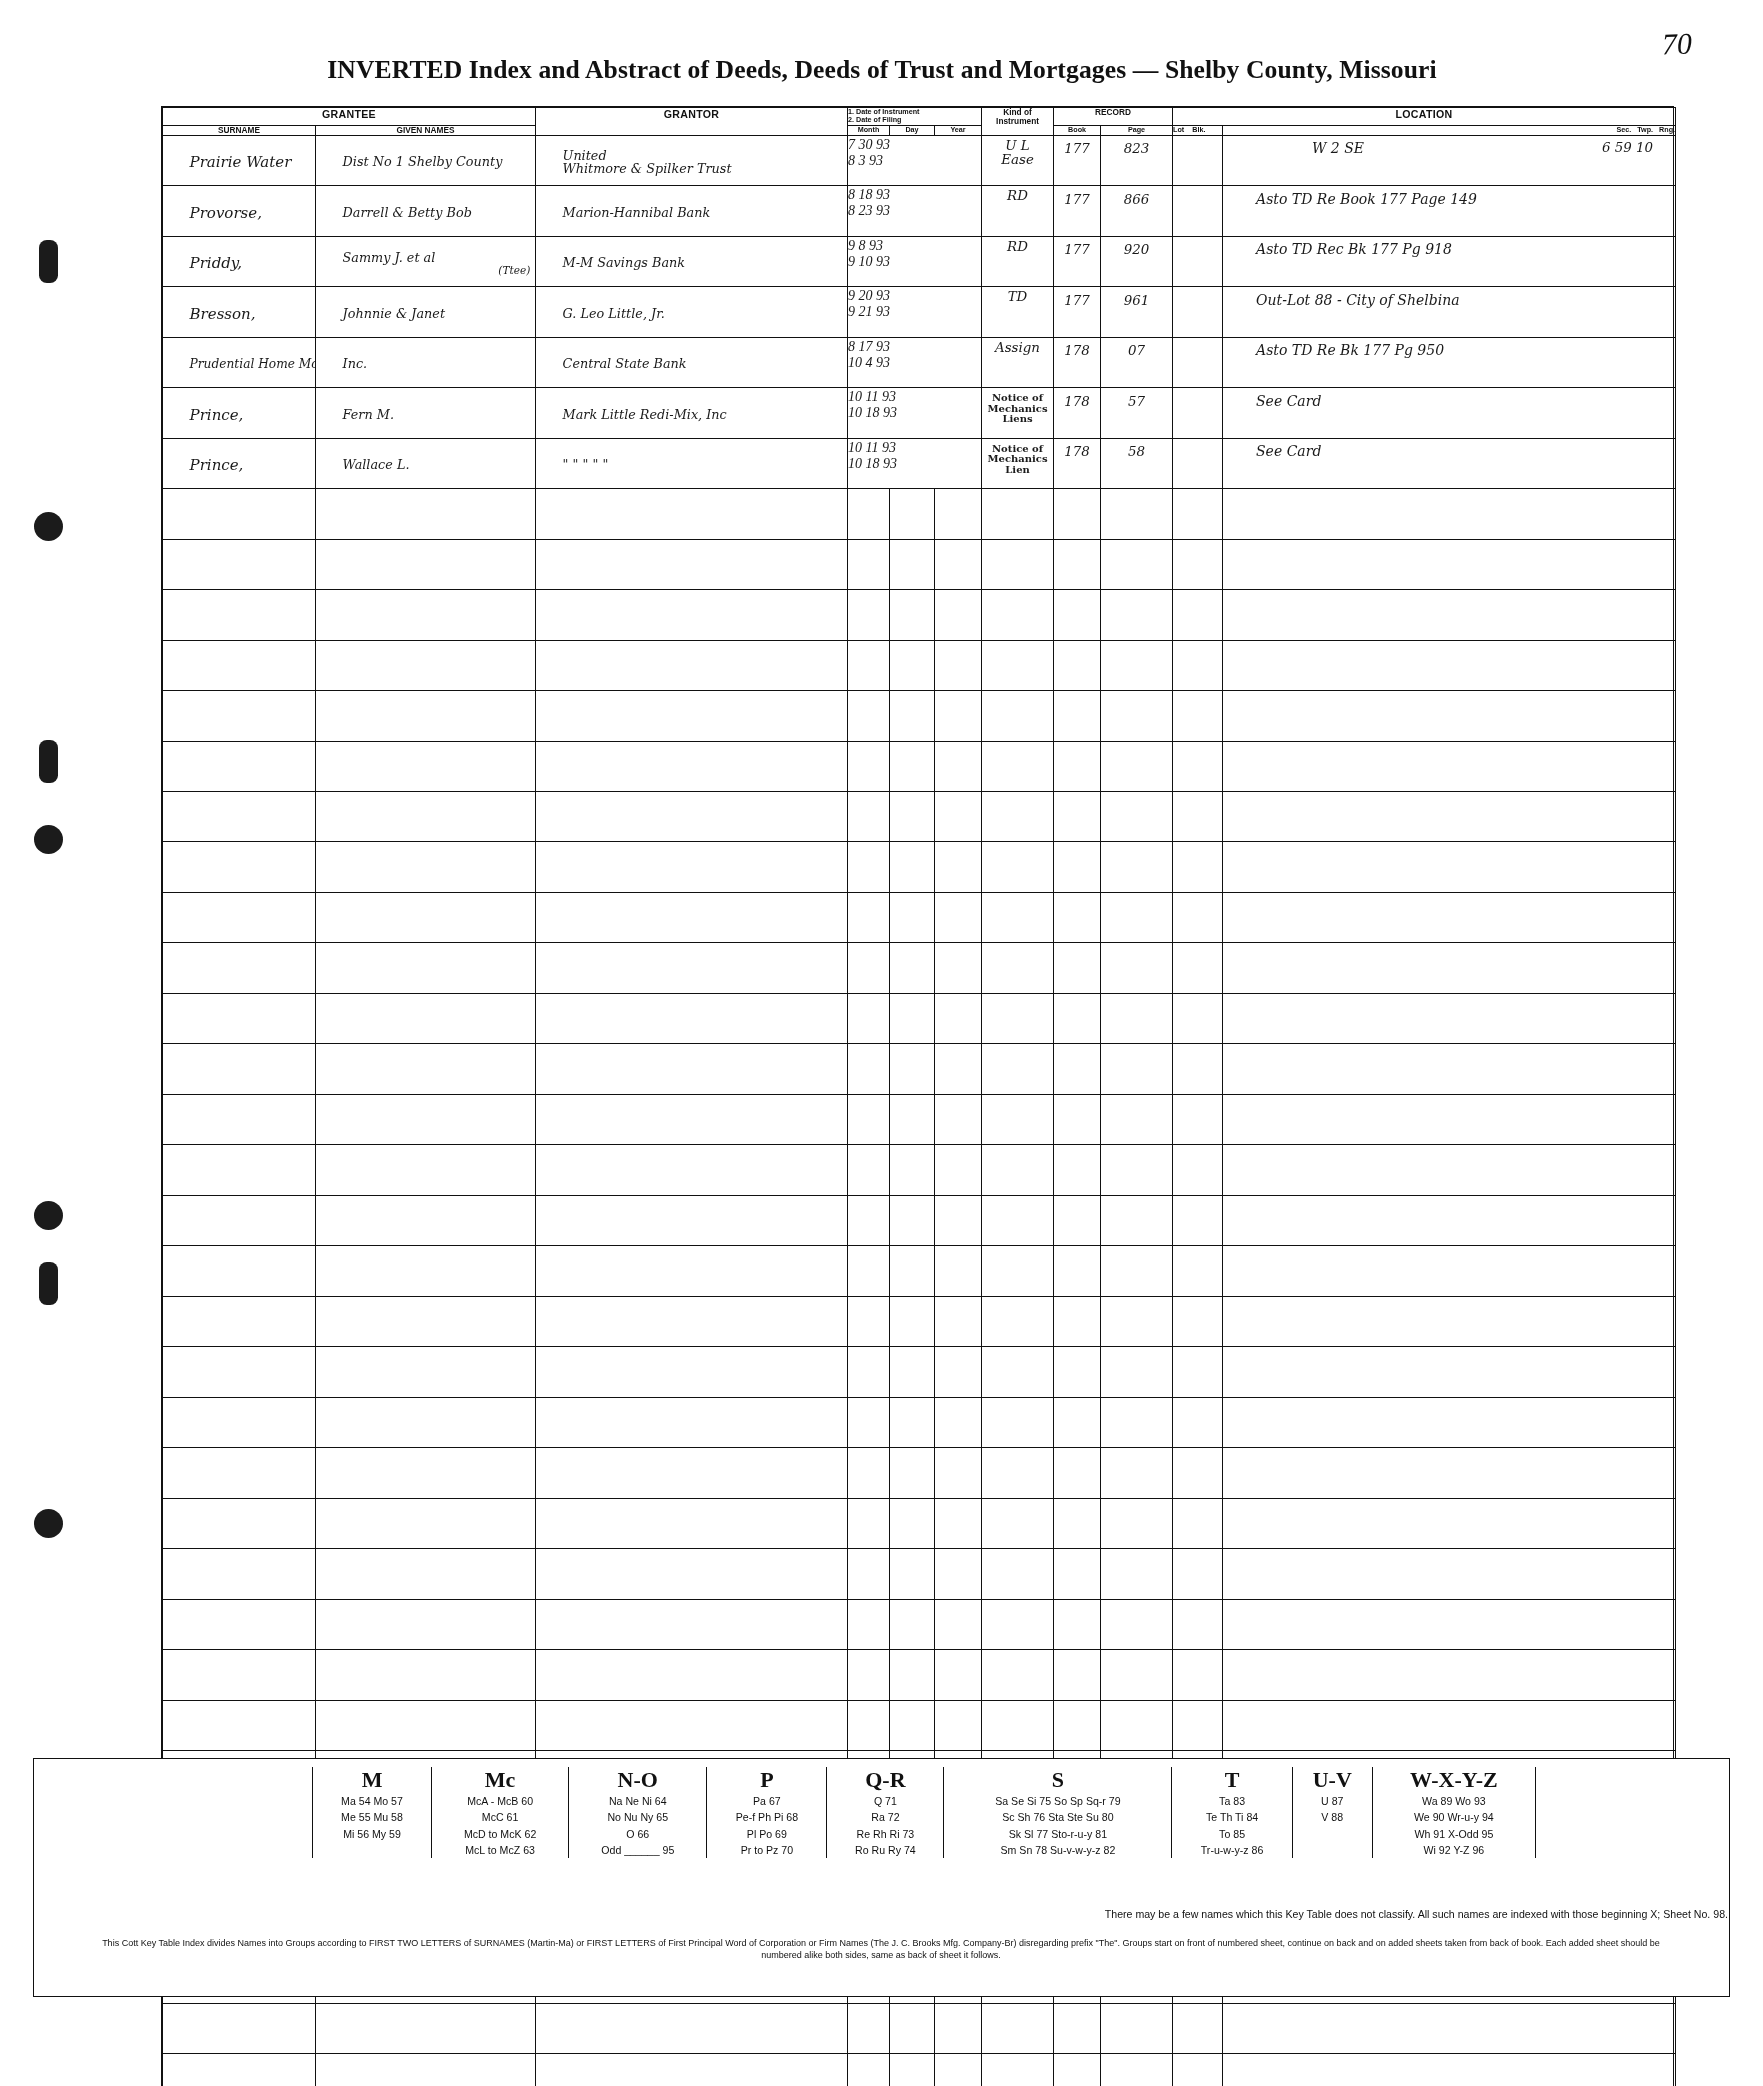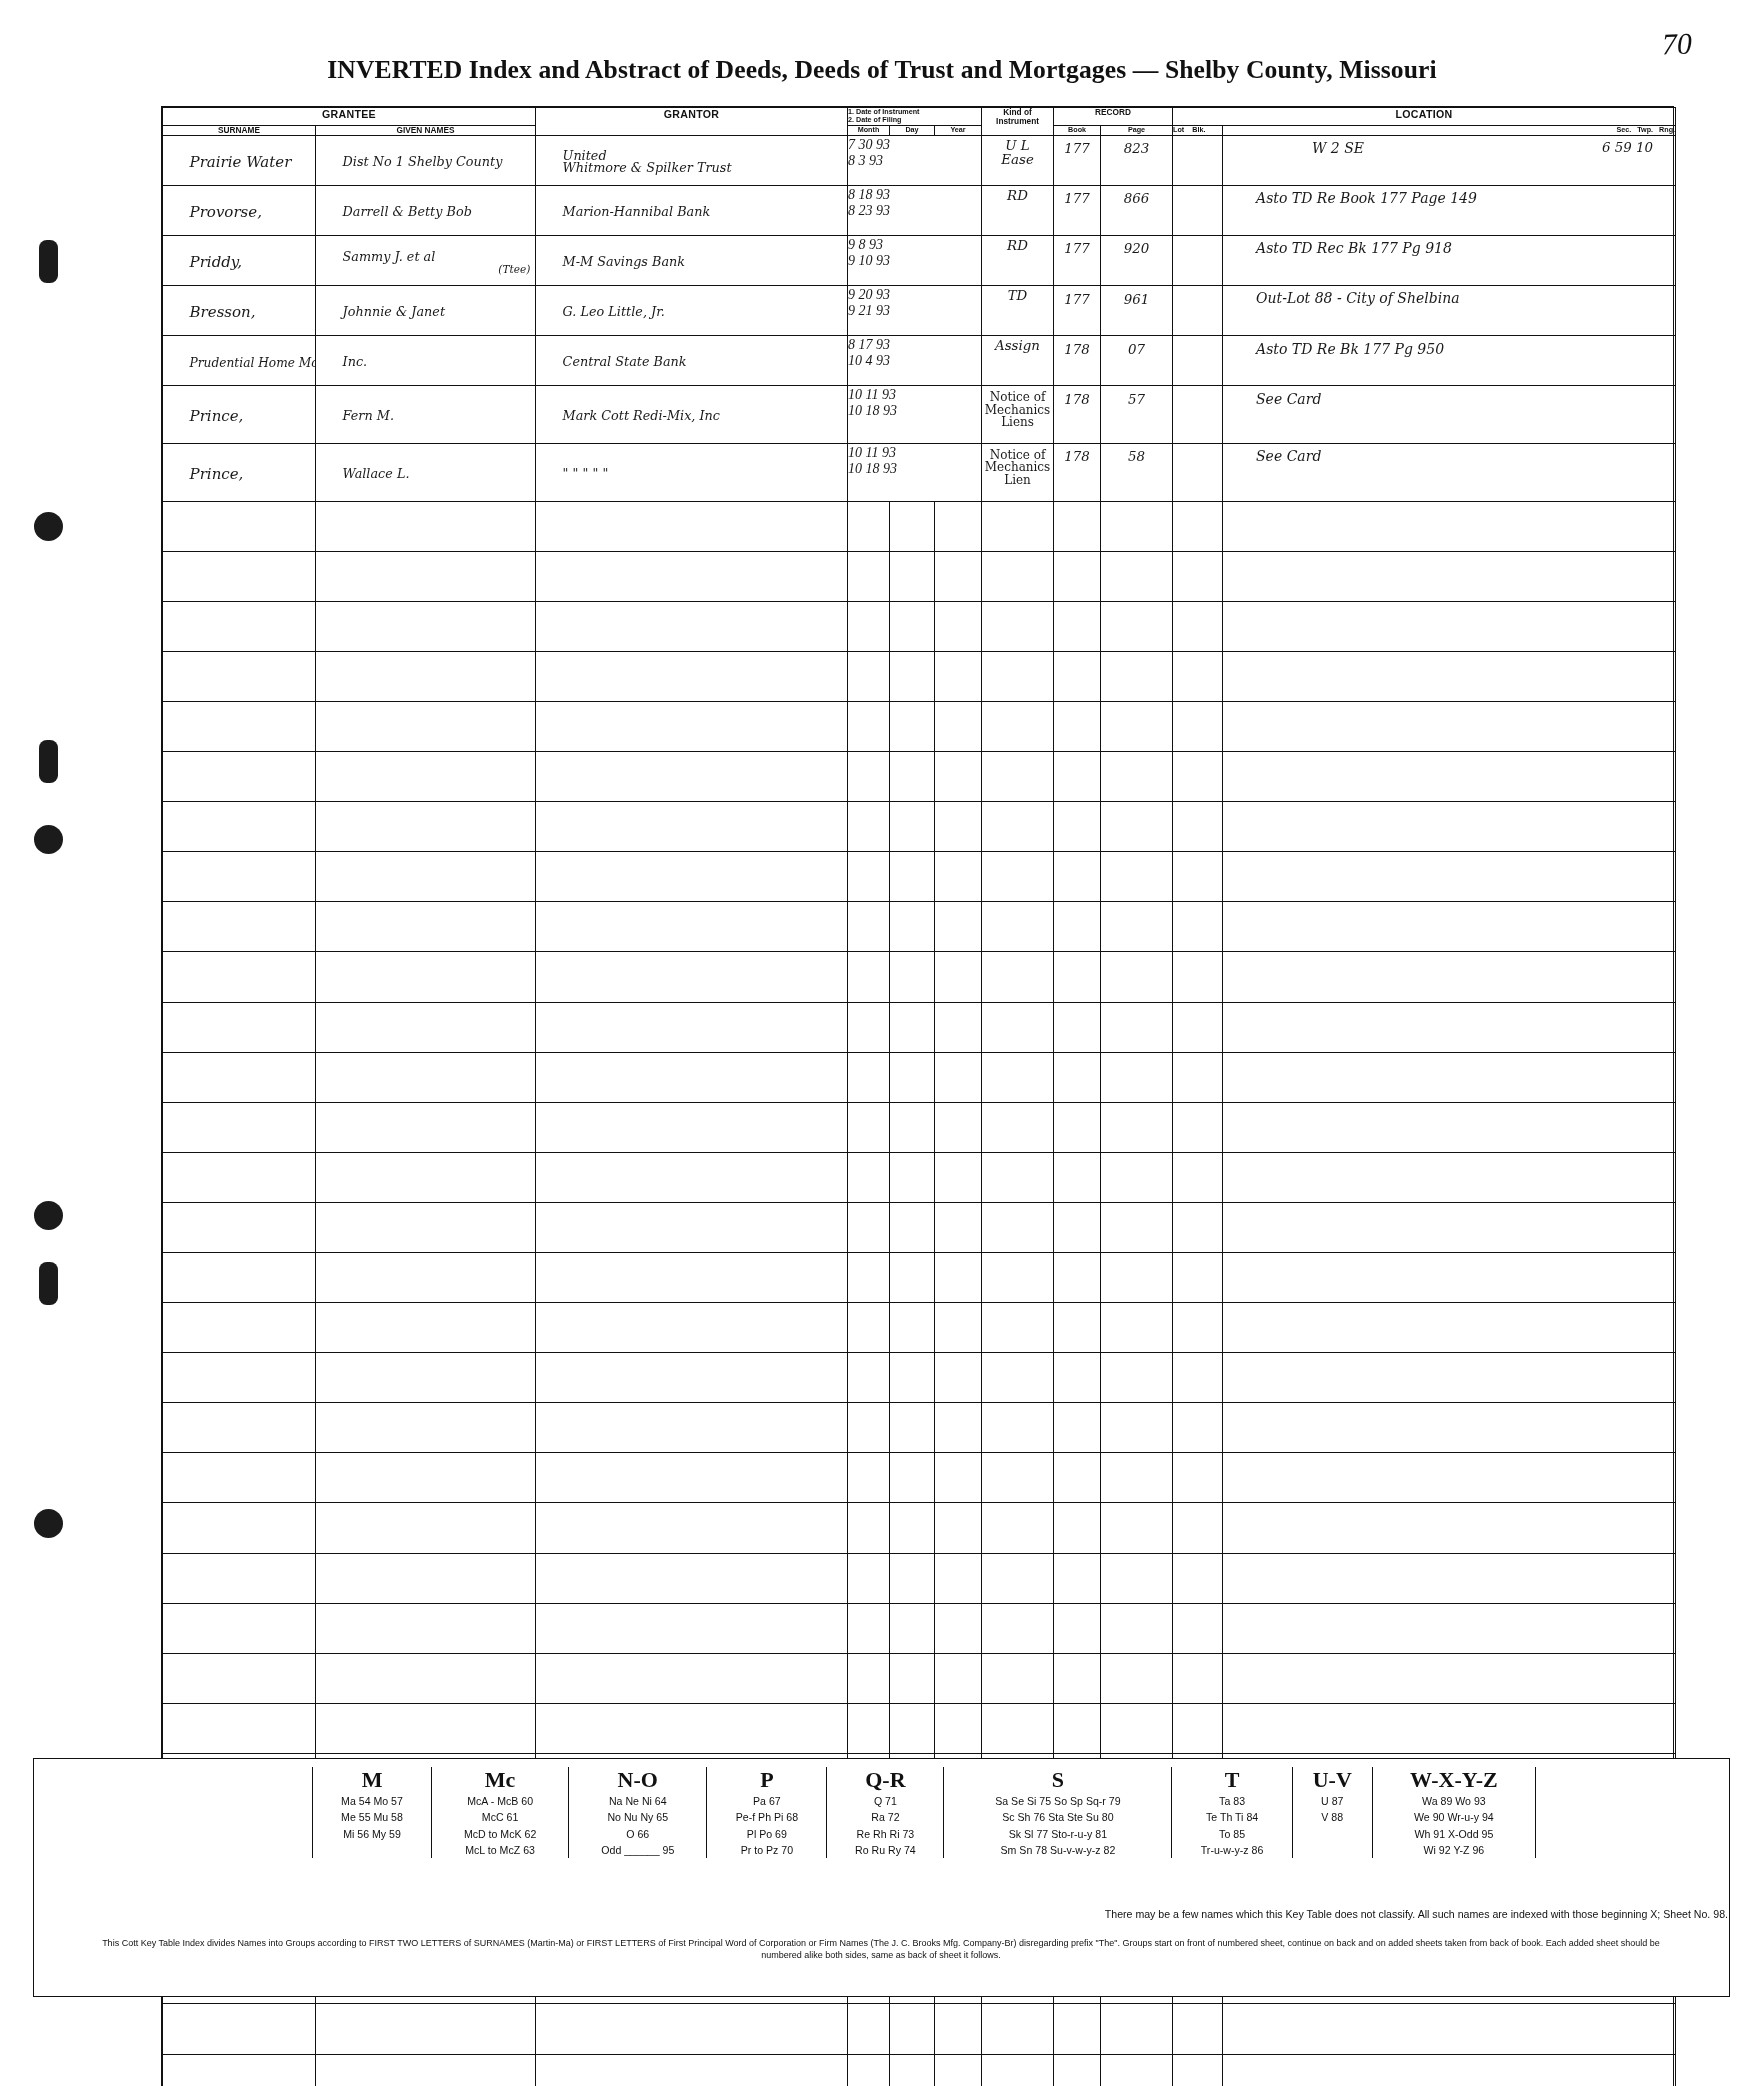--- a/index.html
+++ b/index.html
@@ -106,21 +106,21 @@
   }
   .kind-cell{
     font-family:"DejaVu Serif", serif;
     font-style:italic;
     font-size:13.4px;
     text-align:center;
     color:#1a1a1a;
     line-height:1.05;
     padding-top:3.3px;
   }
-  .kind-cell.tiny{font-size:12px;font-style:normal;padding-top:5px;}
+  .kind-cell.tiny{font-size:10px;font-style:normal;padding-top:5px;font-weight:bold;}
   .rec-cell{
     font-family:"DejaVu Serif", serif;
     font-style:italic;
     font-size:13.4px;
     text-align:center;
     color:#1a1a1a;
     padding-top:5.6px;
   }
   .loc-cell{
     font-family:"DejaVu Serif", serif;
@@ -449,21 +449,21 @@
                 <span>Prince,</span>
               </div>
             </td>
             <td>
               <div class="hw two-line small">
                 <span>Fern M.</span>
               </div>
             </td>
             <td>
               <div class="hw two-line small">
-                <span>Mark Cott Redi-Mix, Inc</span>
+                <span>Mark Little Redi-Mix, Inc</span>
               </div>
             </td>
             <td colspan="3">
               <div class="date-cell"><span>10 11 93</span><br><span>10 18 93</span></div>
             </td>
             <td>
               <div class="kind-cell tiny"><span>Notice of Mechanics Liens</span></div>
             </td>
             <td>
               <div class="rec-cell"><span>178</span></div>

